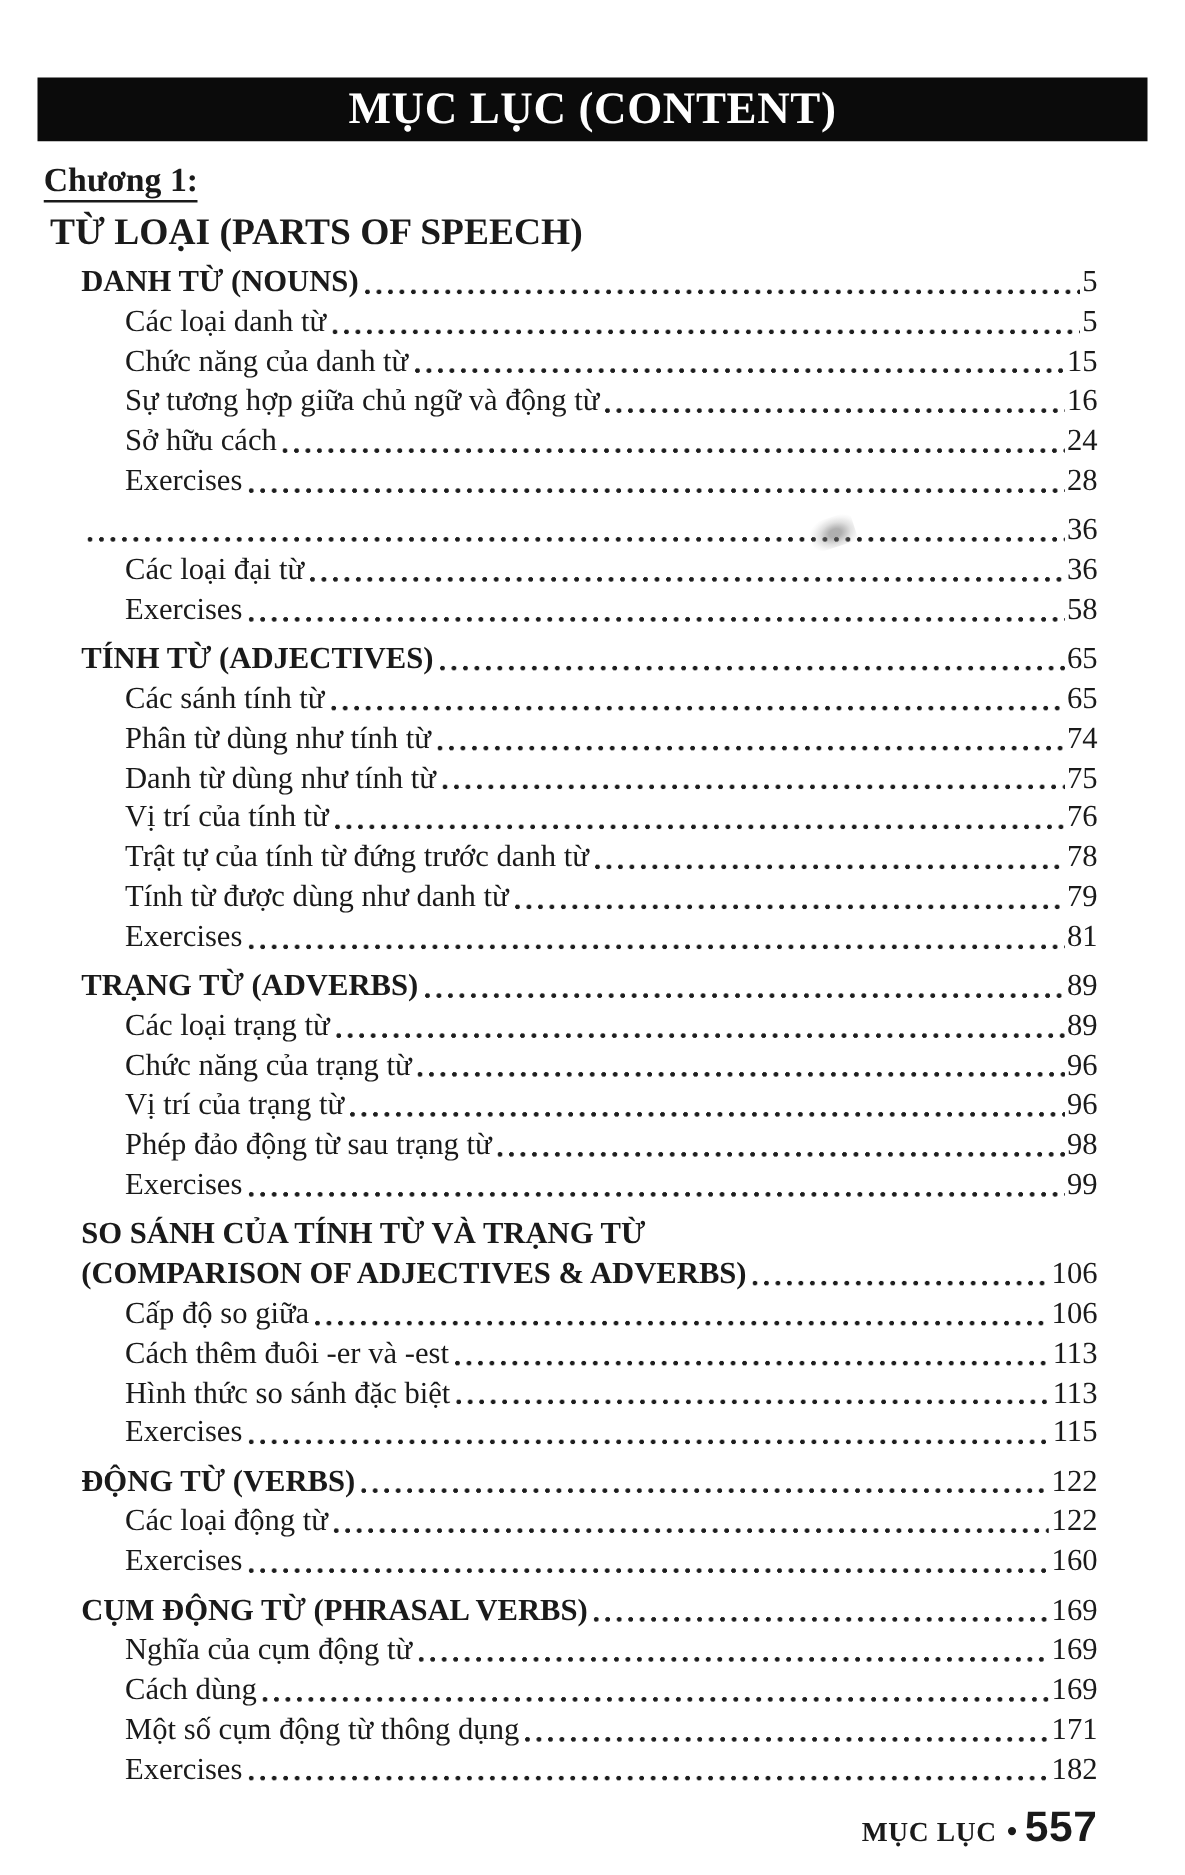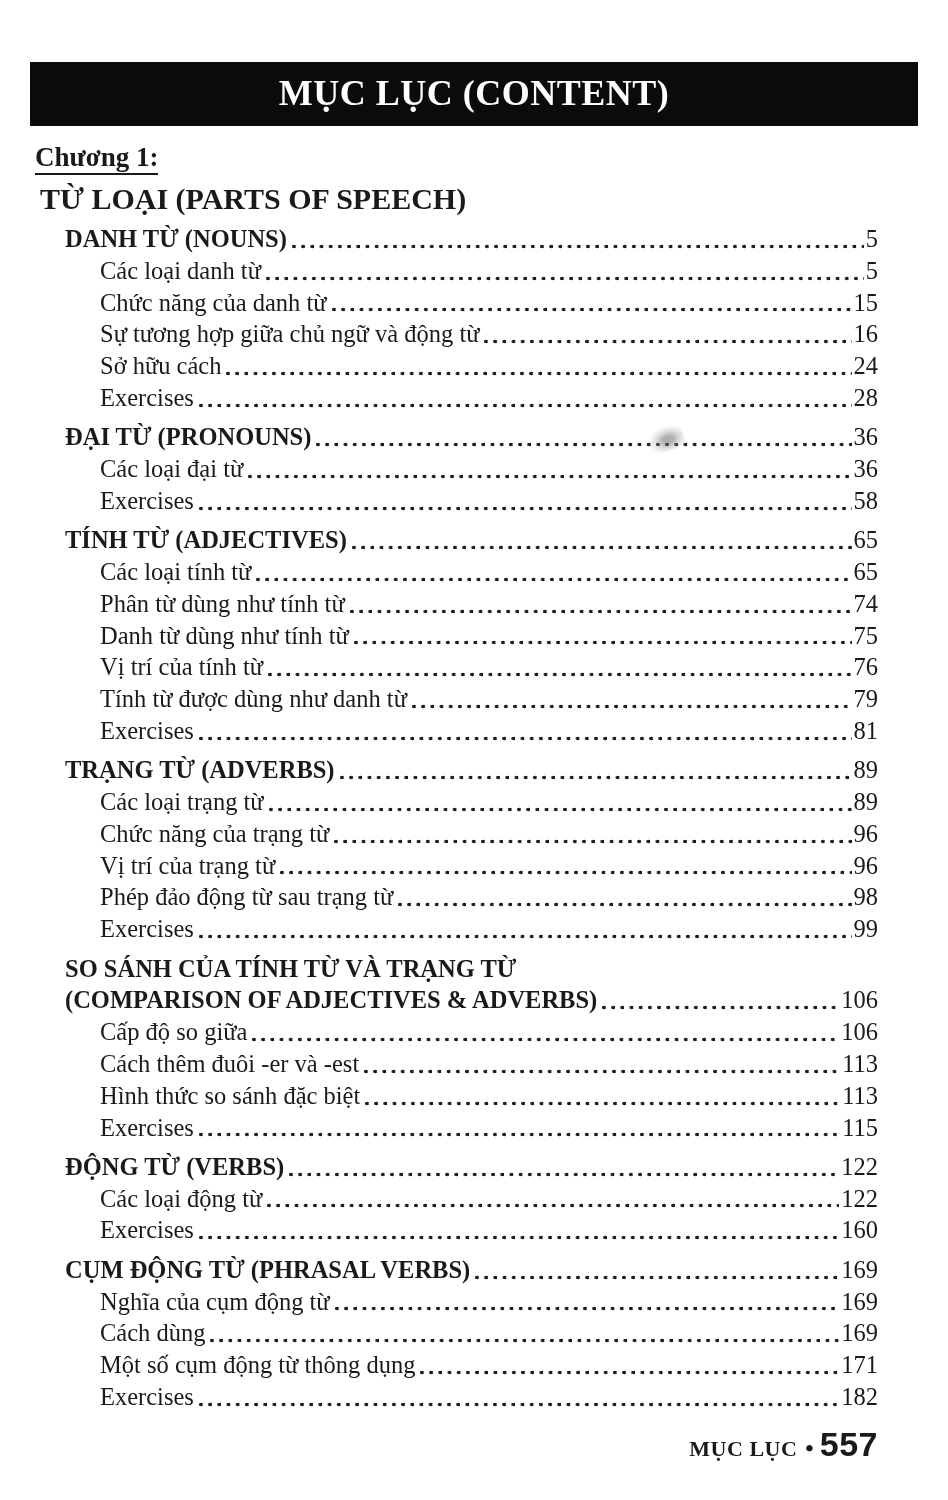--- a/index.html
+++ b/index.html
@@ -9,21 +9,21 @@
     font-family: "Liberation Serif", "DejaVu Serif", serif;
     color: #1a1a1a;
     overflow: hidden;
     position: relative;
   }
   .page { width: 948px; height: 1500px; position: relative; }
 
   
   .header-bar {
     margin: 62px 30px 0 30px;
-    height: 64px;
+    height: 51px;
     background: #0b0b0b;
     display: flex; align-items: center; justify-content: center;
   }
   .header-bar .header-title {
     color: #ffffff;
     font-size: 36px;
     font-weight: bold;
     letter-spacing: 0.5px;
     line-height: 1;
     padding-bottom: 3px;
@@ -142,58 +142,62 @@
       <span class="title">Sở hữu cách</span>
       <span class="leader"></span>
       <span class="pg">24</span>
     </div>
         <div class="toc-row lvl2">
       <span class="title">Exercises</span>
       <span class="leader"></span>
       <span class="pg">28</span>
     </div>
         <div class="toc-row lvl1">
-      <span class="title">ĐẠI TỪ (PRONOUNS)</span>
       <span class="leader"></span>
       <span class="pg">36</span>
     </div>
         <div class="toc-row lvl2">
       <span class="title">Các loại đại từ</span>
       <span class="leader"></span>
       <span class="pg">36</span>
     </div>
         <div class="toc-row lvl2">
       <span class="title">Exercises</span>
       <span class="leader"></span>
       <span class="pg">58</span>
     </div>
         <div class="toc-row lvl1">
       <span class="title">TÍNH TỪ (ADJECTIVES)</span>
       <span class="leader"></span>
       <span class="pg">65</span>
     </div>
         <div class="toc-row lvl2">
-      <span class="title">Các loại tính từ</span>
+      <span class="title">Các sánh tính từ</span>
       <span class="leader"></span>
       <span class="pg">65</span>
     </div>
         <div class="toc-row lvl2">
       <span class="title">Phân từ dùng như tính từ</span>
       <span class="leader"></span>
       <span class="pg">74</span>
     </div>
         <div class="toc-row lvl2">
       <span class="title">Danh từ dùng như tính từ</span>
       <span class="leader"></span>
       <span class="pg">75</span>
     </div>
         <div class="toc-row lvl2">
       <span class="title">Vị trí của tính từ</span>
       <span class="leader"></span>
       <span class="pg">76</span>
+    </div>
+        <div class="toc-row lvl2">
+      <span class="title">Trật tự của tính từ đứng trước danh từ</span>
+      <span class="leader"></span>
+      <span class="pg">78</span>
     </div>
         <div class="toc-row lvl2">
       <span class="title">Tính từ được dùng như danh từ</span>
       <span class="leader"></span>
       <span class="pg">79</span>
     </div>
         <div class="toc-row lvl2">
       <span class="title">Exercises</span>
       <span class="leader"></span>
       <span class="pg">81</span>

